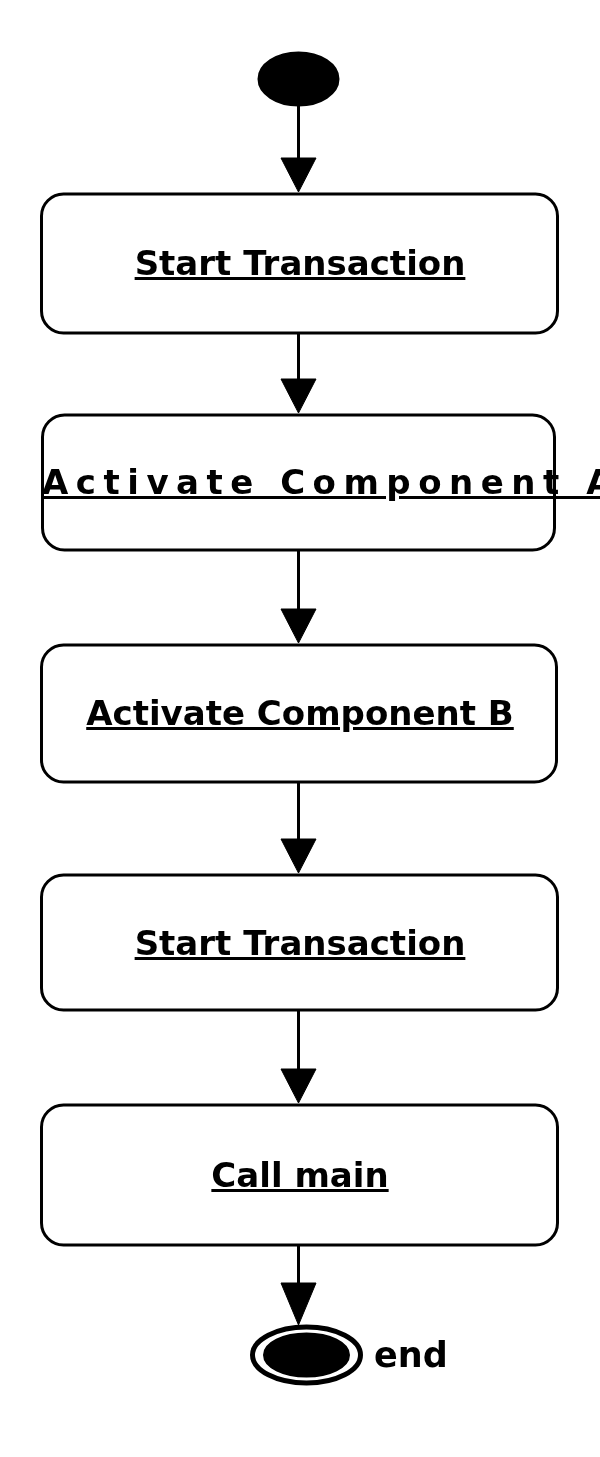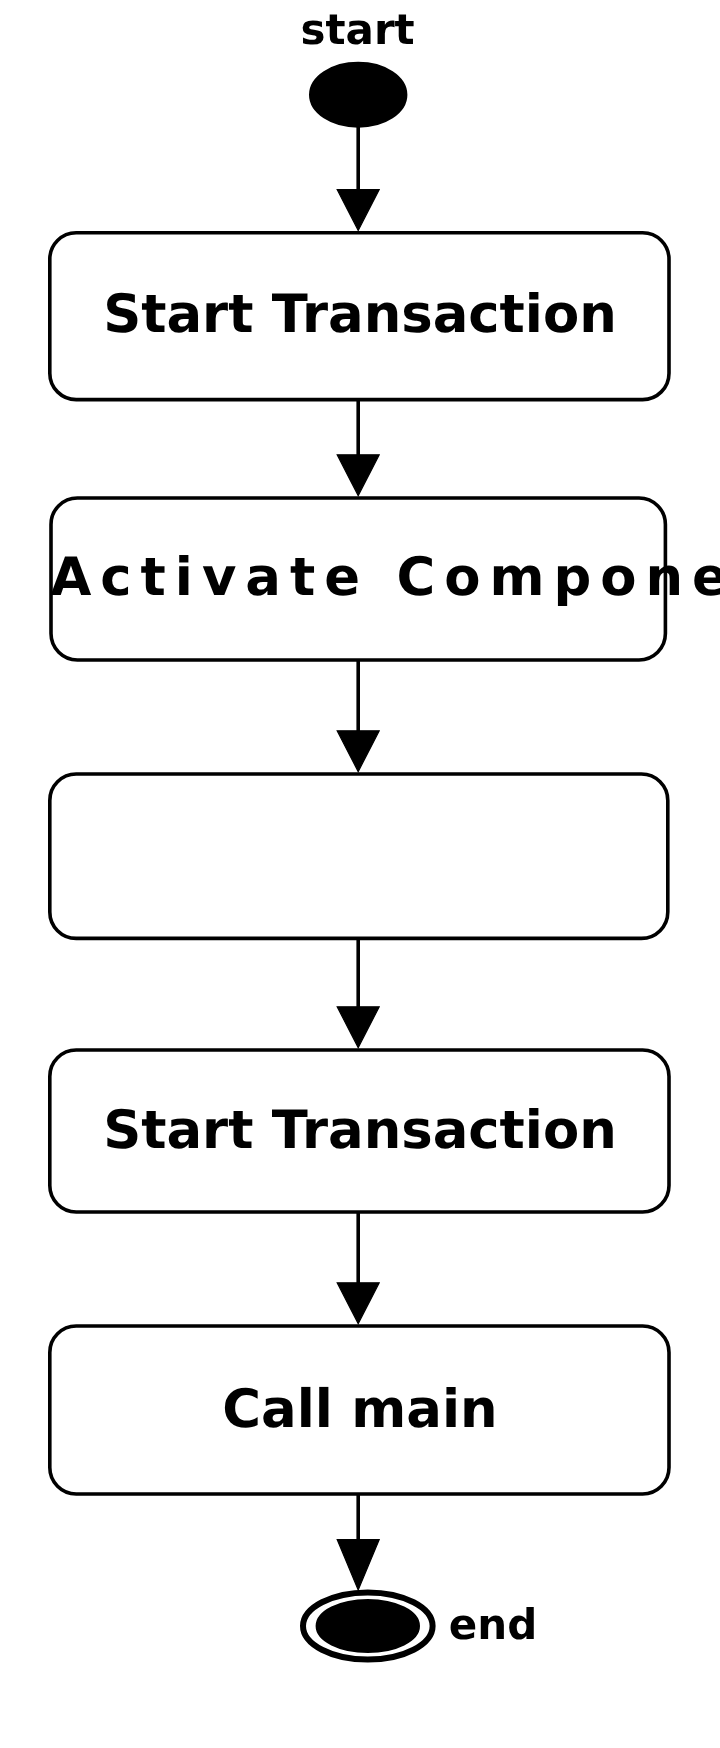--- a/index.html
+++ b/index.html
@@ -36,22 +36,23 @@
     pointer-events: none;
   }
   
   .terminal-label {
     font-size: 35px;
     line-height: 40px;
     letter-spacing: 0px;
   }
   
   .action-label {
-    font-size: 44px;
+    font-size: 34px;
     line-height: 40px;
+    text-decoration: underline;
   }
   
   .action-label.spaced {
     letter-spacing: 7.5px;
   }
   .action-box-hit {
     position: absolute;
     background: transparent;
     border-radius: 22px;
   }
@@ -95,26 +96,26 @@
 
     <rect x="41.5" y="1105" width="516" height="140" rx="22" ry="22" fill="#ffffff" stroke="#000000" stroke-width="3"></rect>
 
     <line x1="298.5" y1="1245" x2="298.5" y2="1288" stroke="#000000" stroke-width="3"></line>
     <polygon points="281,1283 316,1283 298.5,1325" fill="#000000" stroke="#000000" stroke-width="1"></polygon>
 
     <ellipse cx="306.5" cy="1355" rx="54" ry="28" fill="#ffffff" stroke="#000000" stroke-width="5"></ellipse>
     <ellipse cx="306.5" cy="1355" rx="42" ry="21" fill="#000000" stroke="#000000" stroke-width="3"></ellipse>
   </svg>
 
-  <div class="node-label terminal-label" style="left:178px; top:6px; width:240px;">start</div>
 
   <div class="node-label action-label" style="left:41px; top:243px; width:518px;">Start Transaction</div>
 
   <div class="node-label action-label spaced" style="left:42px; top:462px; width:514px;">Activate Component A</div>
 
+  <div class="node-label action-label" style="left:41px; top:693px; width:518px;">Activate Component B</div>
 
   <div class="node-label action-label" style="left:41px; top:923px; width:518px;">Start Transaction</div>
 
   <div class="node-label terminal-label" style="left:374px; top:1335px; width:160px; text-align:left;">end</div>
 
   <div class="node-label action-label" style="left:41px; top:1155px; width:518px;">Call main</div>
 
   <div class="terminal-hit" style="left:259px; top:53px; width:79px; height:52px;"></div>
 
   <div class="action-box-hit" style="left:40px; top:192px; width:519px; height:143px;"></div>

